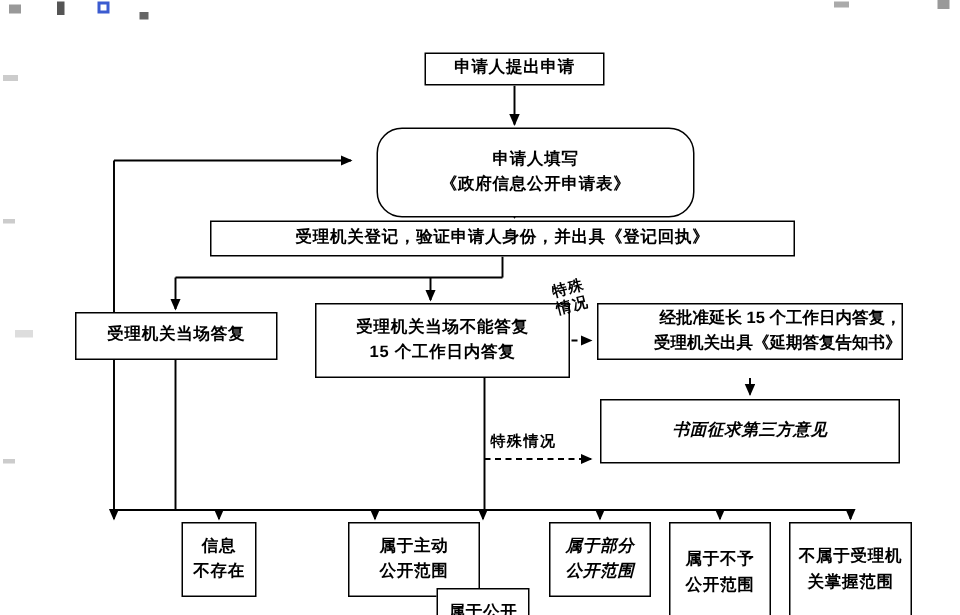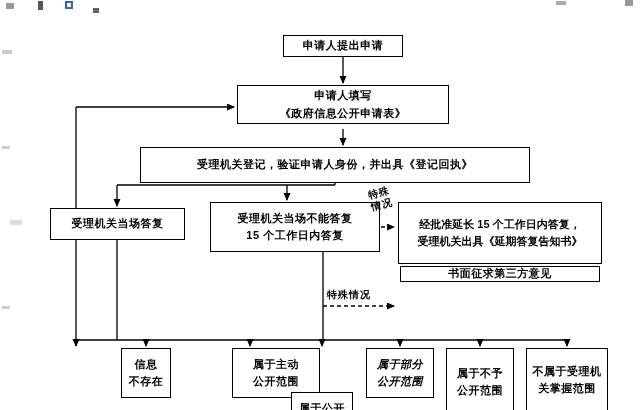--- a/index.html
+++ b/index.html
@@ -72,44 +72,44 @@
     <g stroke="#000" stroke-width="1.3" fill="none" stroke-dasharray="4 3">
       <line x1="367" y1="227" x2="394" y2="227" marker-end="url(#ah)"></line>
       <line x1="323" y1="306" x2="394" y2="306" marker-end="url(#ah)"></line>
     </g>
   </svg>
 
   <div class="node" style="left:283px;top:35px;width:120px;height:22px;">
     <span>申请人提出申请</span>
   </div>
 
-  <div class="node" style="left:237px;top:85px;width:212px;height:39px;">
+  <div class="node" style="left:251px;top:85px;width:212px;height:60px;border-radius:17px;">
     <span>申请人填写</span>
     <span>《政府信息公开申请表》</span>
   </div>
 
-  <div class="node" style="left:140px;top:147px;width:390px;height:36px;">
+  <div class="node" style="left:140px;top:147px;width:390px;height:24px;">
     <span>受理机关登记，验证申请人身份，并出具《登记回执》</span>
   </div>
 
   <div class="node" style="left:50px;top:208px;width:135px;height:32px;">
     <span>受理机关当场答复</span>
   </div>
 
   <div class="node" style="left:210px;top:202px;width:170px;height:50px;">
     <span>受理机关当场不能答复</span>
     <span>15 个工作日内答复</span>
   </div>
 
-  <div class="node" style="left:398px;top:202px;width:204px;height:62px;letter-spacing:0;">
+  <div class="node" style="left:398px;top:202px;width:204px;height:38px;letter-spacing:0;align-items:flex-end;">
     <span>经批准延长 15 个工作日内答复，</span>
     <span>受理机关出具《延期答复告知书》</span>
   </div>
 
-  <div class="node" style="left:400px;top:266px;width:200px;height:16px;">
+  <div class="node" style="left:400px;top:266px;width:200px;height:43px;font-style:italic;">
     <span>书面征求第三方意见</span>
   </div>
 
   <div class="lbl wrap" style="left:367px;top:190px;transform:rotate(-14deg);transform-origin:left top;">特殊情况</div>
   <div class="lbl" style="left:327px;top:289px;">特殊情况</div>
 
   <div class="node" style="left:121px;top:348px;width:50px;height:50px;">
     <span>信息</span>
     <span>不存在</span>
   </div>

